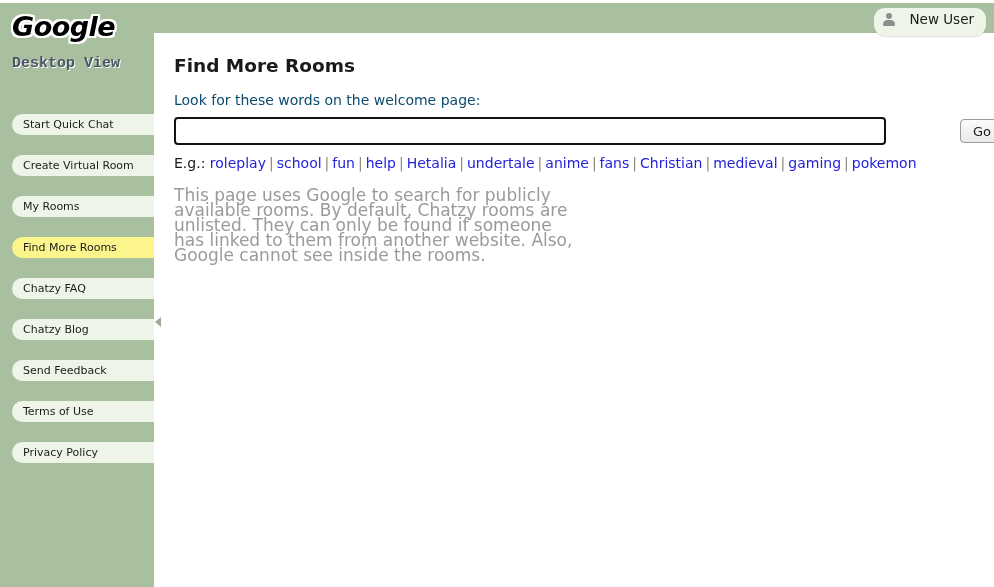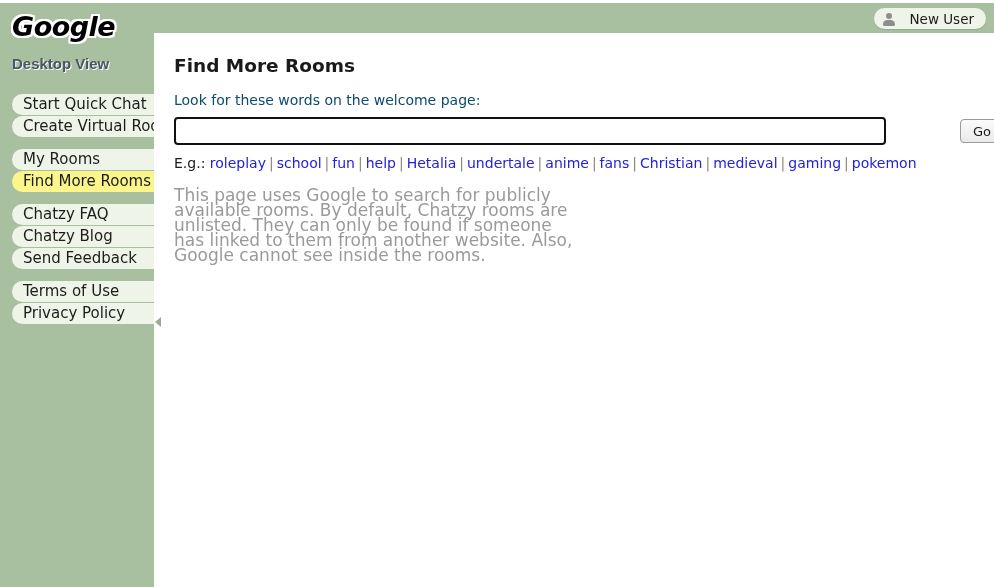--- a/index.html
+++ b/index.html
@@ -59,21 +59,21 @@
     text-shadow:
       -2px -2px 0 #ffffff,  2px -2px 0 #ffffff,
       -2px  2px 0 #ffffff,  2px  2px 0 #ffffff,
       -2px  0   0 #ffffff,  2px  0   0 #ffffff,
        0   -2px 0 #ffffff,  0    2px 0 #ffffff;
   }
 
   .desktop-view {
     position: absolute;
     left: 12px; top: 52px;
-    font-family: Liberation Sans, sans-serif;
+    font-family: Liberation Mono, monospace;
     font-size: 15px;
     font-weight: bold;
     color: #4a5565;
     text-shadow: 1px 1px 0 #ffffff;
   }
 
   .nav-groups {
     position: absolute;
     left: 12px;
     top: 91px;
@@ -81,29 +81,30 @@
   }
   .nav-group { margin-bottom: 12px; }
 
   .nav-item {
     display: block;
     height: 21px;
     line-height: 21px;
     background: #eef5e8;
     color: #1c1c1c;
     font-family: "DejaVu Sans", sans-serif;
-    font-size: 15px;
+    font-size: 11px;
     padding-left: 11px;
     border-top-left-radius: 11px;
     border-bottom-left-radius: 11px;
     margin-bottom: 1px;
     white-space: nowrap;
     overflow: hidden;
     cursor: pointer;
     box-sizing: border-box;
+    margin-top: 20px;
   }
   .nav-item.selected {
     background: #fbf58c;
     font-weight: normal;
   }
 
   
   .collapse-handle {
     position: absolute;
     left: 154px;
@@ -216,21 +217,21 @@
     line-height: 15px;
     color: #9a9a9a;
   }
 
   
   .new-user-btn {
     position: absolute;
     right: 8px;
     top: 8px;
     height: 21px;
-    padding: 0 12px 0 8px;
+    padding: 0 12px 7px 8px;
     background: #eef5e8;
     border-radius: 11px;
     display: flex;
     align-items: center;
     gap: 13px;
     font-family: "DejaVu Sans", sans-serif;
     font-size: 13.5px;
     color: #1c1c1c;
     z-index: 5;
     cursor: pointer;

